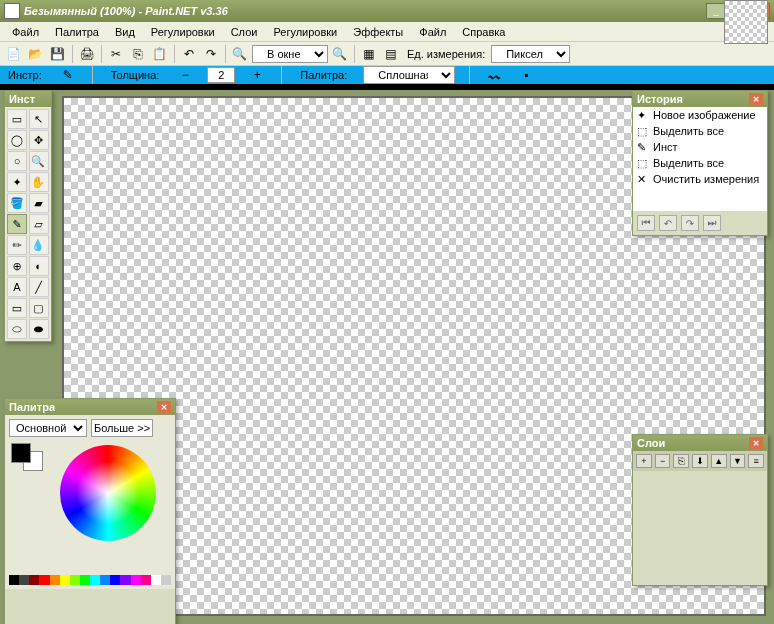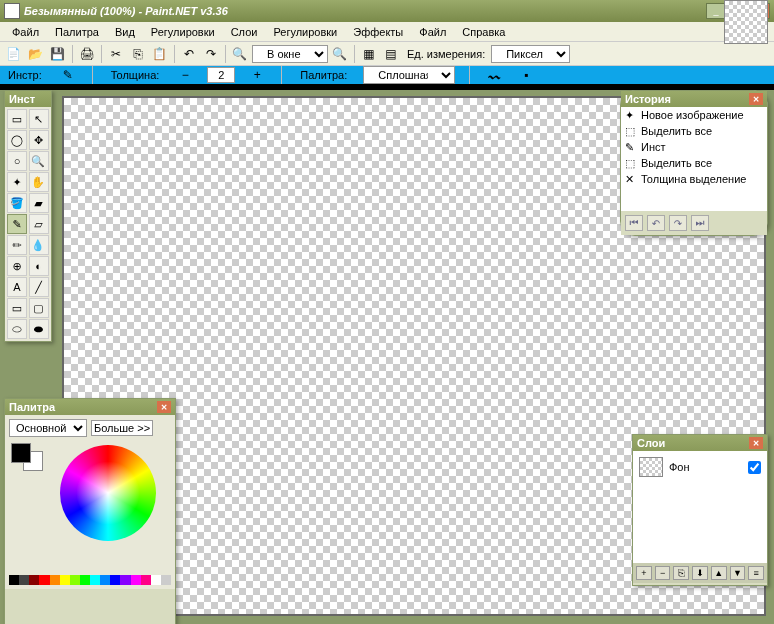--- a/index.html
+++ b/index.html
@@ -23,36 +23,36 @@
 .canvas { width: 100%; height: 100%; background-image: repeating-conic-gradient(#ccc 0 25%, #fff 0 50%); background-size: 14px 14px; }
 .thumb-panel { position: absolute; top: -46px; right: 6px; width: 44px; height: 44px; border: 1px solid #888; background-image: repeating-conic-gradient(#ccc 0 25%, #fff 0 50%); background-size: 8px 8px; }
 .panel { position: absolute; background: #d8dcc0; border: 1px solid #8a9a6a; box-shadow: 2px 2px 4px rgba(0,0,0,0.3); }
 .panel-title { background: linear-gradient(#9aaa6a,#8a9a5a); height: 16px; display: flex; align-items: center; padding: 0 4px; color: #fff; font-weight: bold; font-size: 10px; }
 .panel-title .spacer { flex: 1; }
 .panel-close { width: 14px; height: 12px; background: #d8704a; color: #fff; display: flex; align-items: center; justify-content: center; font-size: 8px; cursor: pointer; }
 .toolbox { left: 4px; top: 0; width: 48px; }
 .toolgrid { display: grid; grid-template-columns: 1fr 1fr; gap: 1px; padding: 2px; background: #e8e8d8; }
 .tool { width: 20px; height: 20px; border: 1px solid #ccc; background: #f0f0e8; display: flex; align-items: center; justify-content: center; cursor: pointer; font-size: 11px; }
 .tool.active { background: #c8d4a8; border-color: #8a9a6a; }
-.history-panel { right: 6px; top: 0; width: 148px; border-radius: 15px; }
+.history-panel { right: 6px; top: 0; width: 136px; }
 .history-body { background: #fff; height: 104px; overflow: auto; }
 .history-item { display: flex; align-items: center; padding: 2px 4px; gap: 4px; cursor: pointer; }
 .hicon { width: 12px; height: 12px; display: inline-block; }
 .history-btns { background: #d8dcc0; padding: 4px; display: flex; gap: 4px; }
 .hbtn { width: 18px; height: 16px; border: 1px solid #aaa; background: #e8e8d8; cursor: pointer; display:flex;align-items:center;justify-content:center;font-size:10px;color:#668;}
 .layers-panel { right: 6px; top: 344px; width: 136px; height: 152px; }
 .layers-body { background: #fff; height: 112px; padding: 4px; }
 .layer-item { display: flex; align-items: center; gap: 6px; padding: 2px; }
 .layer-thumb { width: 24px; height: 20px; border: 1px solid #888; background-image: repeating-conic-gradient(#ccc 0 25%, #fff 0 50%); background-size: 6px 6px; }
 .layer-check { margin-left: auto; }
 .layers-btns { background: #c8ccb0; padding: 3px; display: flex; gap: 3px; }
 .lbtn { width: 16px; height: 14px; border: 1px solid #999; background: #e0e0d0; cursor: pointer; font-size:9px; display:flex;align-items:center;justify-content:center;}
 .palette-panel { left: 4px; top: 308px; width: 172px; height: 234px; }
 .palette-body { background: #e8e8d8; padding: 4px; }
-.palette-top { display: flex; gap: 4px; margin-bottom: 4px; align-items: center; }
+.palette-top { display: flex; gap: 4px; margin-bottom: 4px; }
 .swatch-block { width: 32px; height: 28px; position: relative; margin: 2px; }
 .swatch-main { width: 20px; height: 20px; background: #000; border: 1px solid #888; position: absolute; top: 0; left: 0; }
 .swatch-sec { width: 20px; height: 20px; background: #fff; border: 1px solid #888; position: absolute; bottom: 0; right: 0; }
 .colorwheel { width: 96px; height: 96px; border-radius: 50%; background: conic-gradient(red,yellow,lime,cyan,blue,magenta,red); margin: 4px auto; position: relative; }
 .colorwheel::after { content:''; position:absolute; inset:16px; border-radius:50%; background: radial-gradient(circle,#fff 0%,transparent 70%); }
 .color-strip { height: 10px; display: flex; margin-top: 30px; }
 .cs { flex: 1; }
 .small-select { font-size: 11px; border: 1px solid #999; background: #fff; padding: 1px 2px; }
 </style>
 </head>
@@ -175,44 +175,37 @@
         <div class="history-item">
           <span class="hicon">✎</span>
           <span>Инст</span>
         </div>
         <div class="history-item">
           <span class="hicon">⬚</span>
           <span>Выделить все</span>
         </div>
         <div class="history-item">
           <span class="hicon">✕</span>
-          <span>Толщина выделение</span>
+          <span>Очистить измерения</span>
         </div>
       </div>
     <div class="history-btns">
       <div class="hbtn">⏮</div>
       <div class="hbtn">↶</div>
       <div class="hbtn">↷</div>
       <div class="hbtn">⏭</div>
     </div>
   </div>
 
   <div class="panel layers-panel">
     <div class="panel-title">
         <span>Слои</span>
         <span class="spacer"></span>
         <div class="panel-close">✕</div>
       </div>
-    <div class="layers-body">
-      <div class="layer-item">
-        <div class="layer-thumb"></div>
-        <span>Фон</span>
-        <input type="checkbox" class="layer-check" checked="" style="">
-      </div>
-    </div>
     <div class="layers-btns">
       <div class="lbtn">+</div>
       <div class="lbtn">−</div>
       <div class="lbtn">⎘</div>
       <div class="lbtn">⬇</div>
       <div class="lbtn">▲</div>
       <div class="lbtn">▼</div>
       <div class="lbtn">≡</div>
     </div>
   </div>

